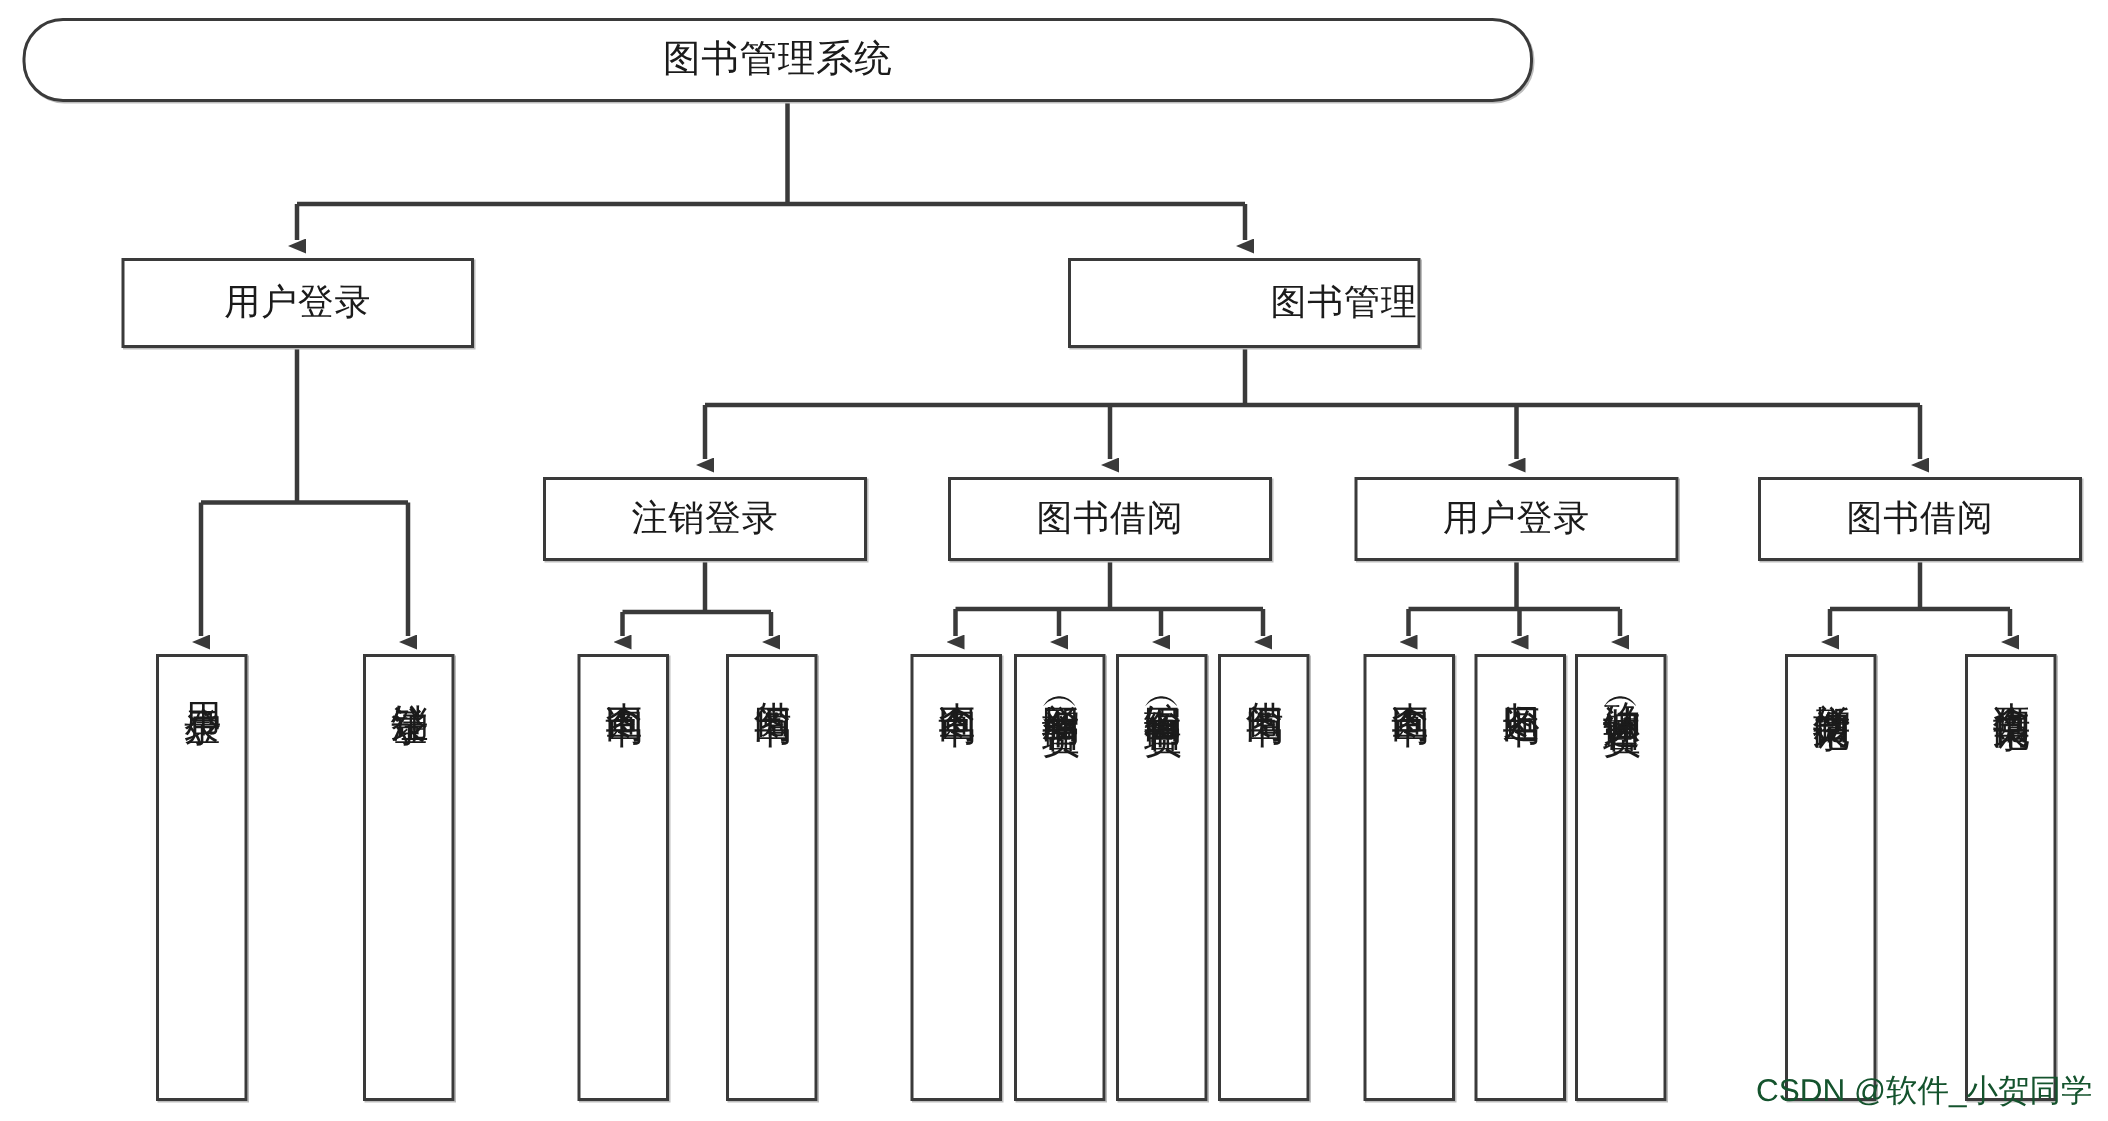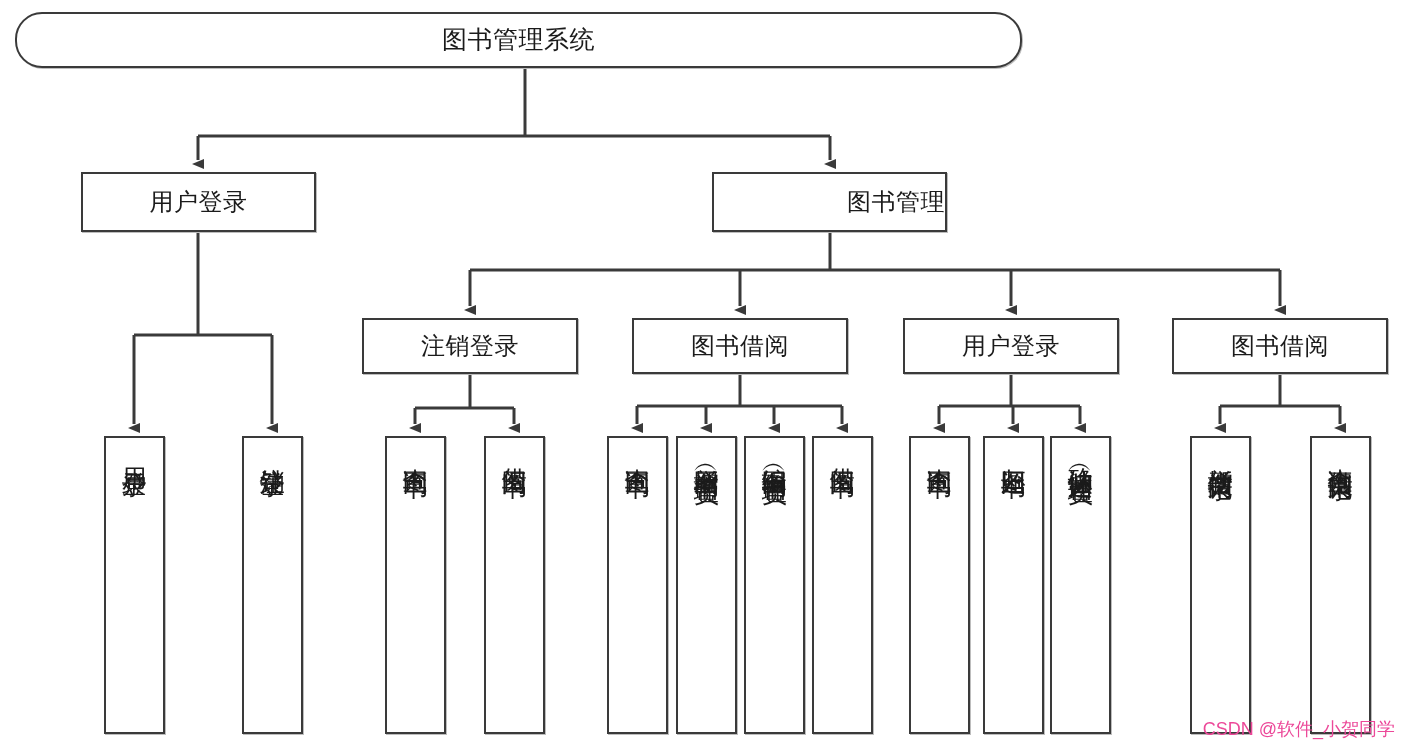--- a/index.html
+++ b/index.html
@@ -57,22 +57,22 @@
     font-size: 25px;
     line-height: 1.05;
     letter-spacing: 2px;
     white-space: nowrap;
   }
   #node-root .label { font-size: 25px; }
   #watermark {
     position: absolute;
     right: 10px;
     bottom: 6px;
-    font-size: 18px;
-    color: #ec4899;
+    font-size: 21px;
+    color: #14532d;
     white-space: nowrap;
     user-select: none;
   }
 </style>
 </head>
 <body>
 
 <div id="diagram-root">
 
   <svg id="edge-layer" viewBox="0 0 1405 747" width="1405" height="747" xmlns="http://www.w3.org/2000/svg">

